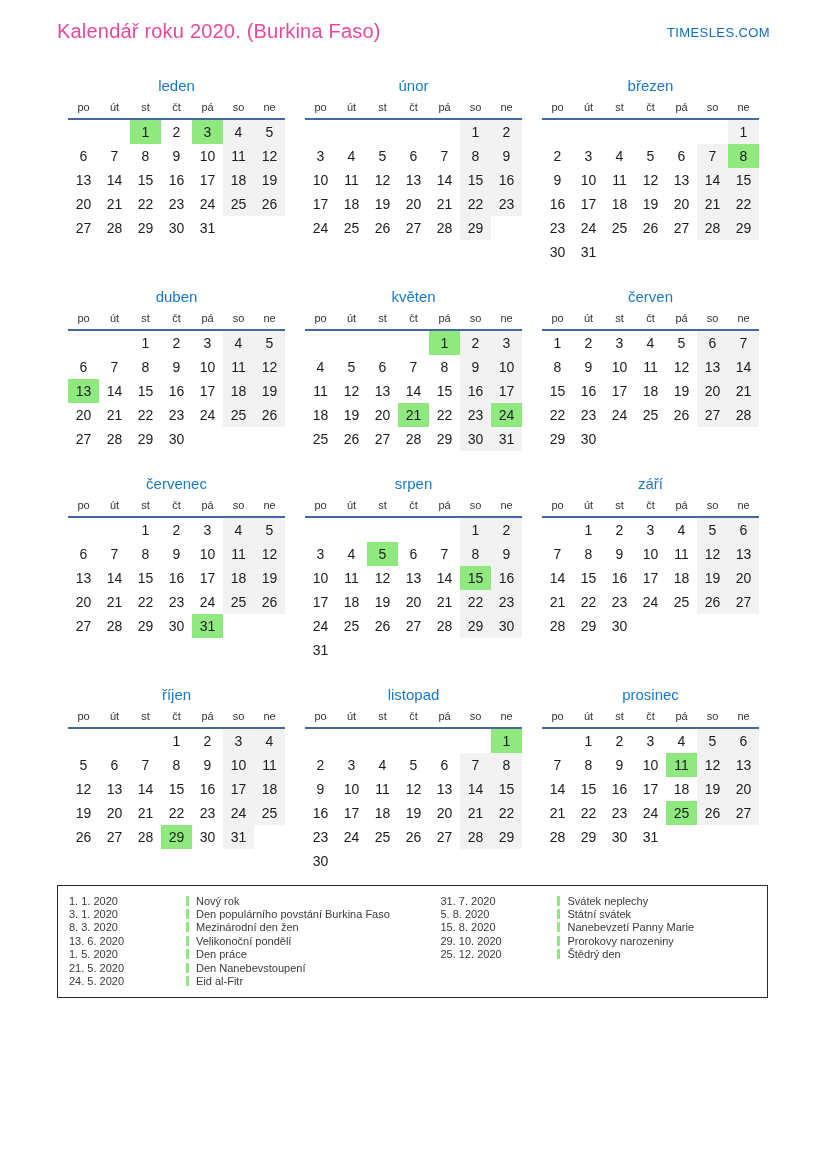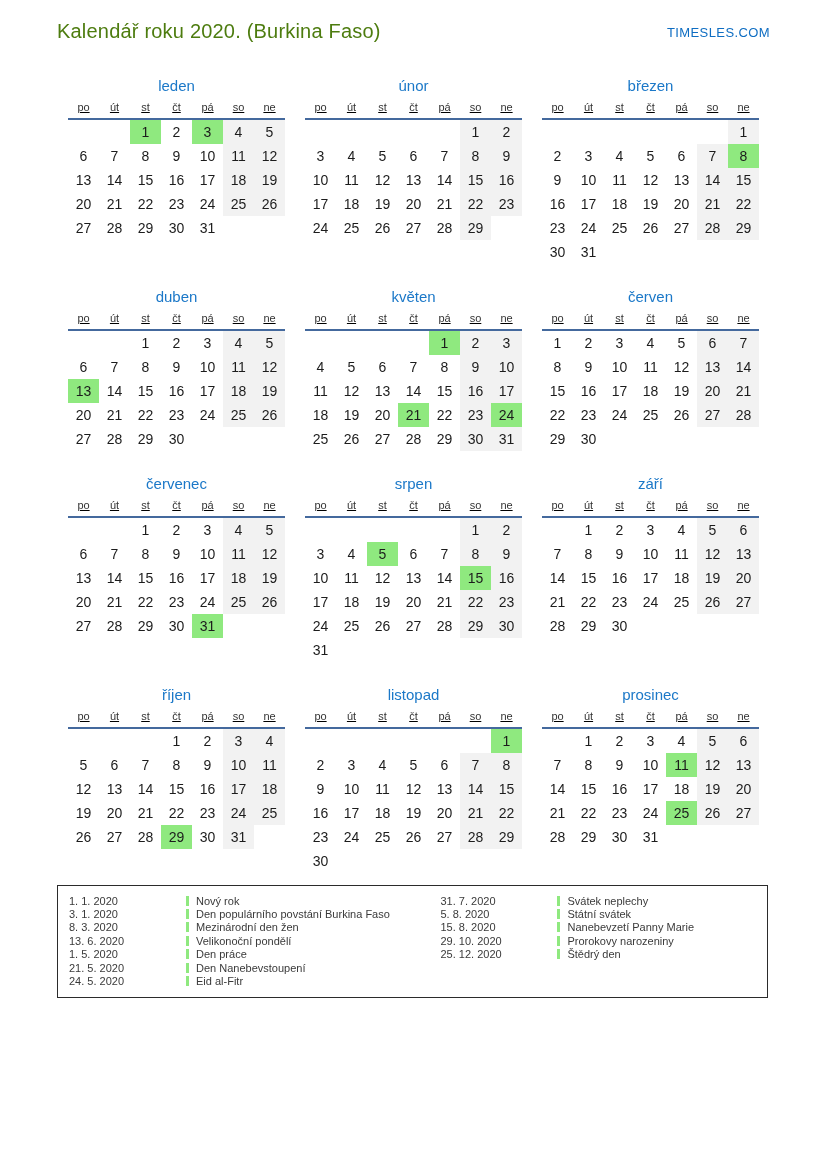--- a/index.html
+++ b/index.html
@@ -4,34 +4,34 @@
 <style>
   html,body { margin:0; padding:0; background:#ffffff; }
   body {
     width:827px; height:1169px; overflow:hidden; position:relative;
     font-family:"Liberation Sans", sans-serif;
     -webkit-font-smoothing:antialiased;
   }
   .page { padding:20px 57px 0 57px; }
 
   .header { display:flex; justify-content:space-between; align-items:flex-start; }
-  .page-title { font-size:20px; color:#4d7c0f; letter-spacing:0.2px;text-align:right; }
+  .page-title { font-size:20px; color:#ec4899; letter-spacing:0.2px;text-align:right; }
   .site-link { font-size:13px; color:var(--link-blue); letter-spacing:0.4px; margin-top:5px; text-decoration:none; cursor:pointer; }
 
   .months {
     margin:33px 11px 0 11px;
     display:grid;
     grid-template-columns:repeat(3, 217px);
     justify-content:space-between;
     row-gap:23px;
   }
   .month { width:217px; }
   .month-title { text-align:center; font-size:15px; line-height:20px; color:var(--accent-blue); margin-bottom:2px; }
   table.cal { border-collapse:collapse; table-layout:fixed; width:217px; }
-  table.cal thead tr { border-bottom:2px solid var(--line-blue);text-decoration:underline; }
+  table.cal thead tr { border-bottom:2px solid var(--line-blue); }
   table.cal th {
     width:31px; font-size:11px; font-weight:normal; color:#333333;
     padding:3px 0 5px 0; text-align:center;
   }
   table.cal td {
     width:31px; height:24px; text-align:center; vertical-align:middle;
     font-size:14px; color:#1c1c1c; padding:0;
   }
   td.we  { background:var(--weekend-gray); }
   td.hol { background:var(--holiday-green); }

